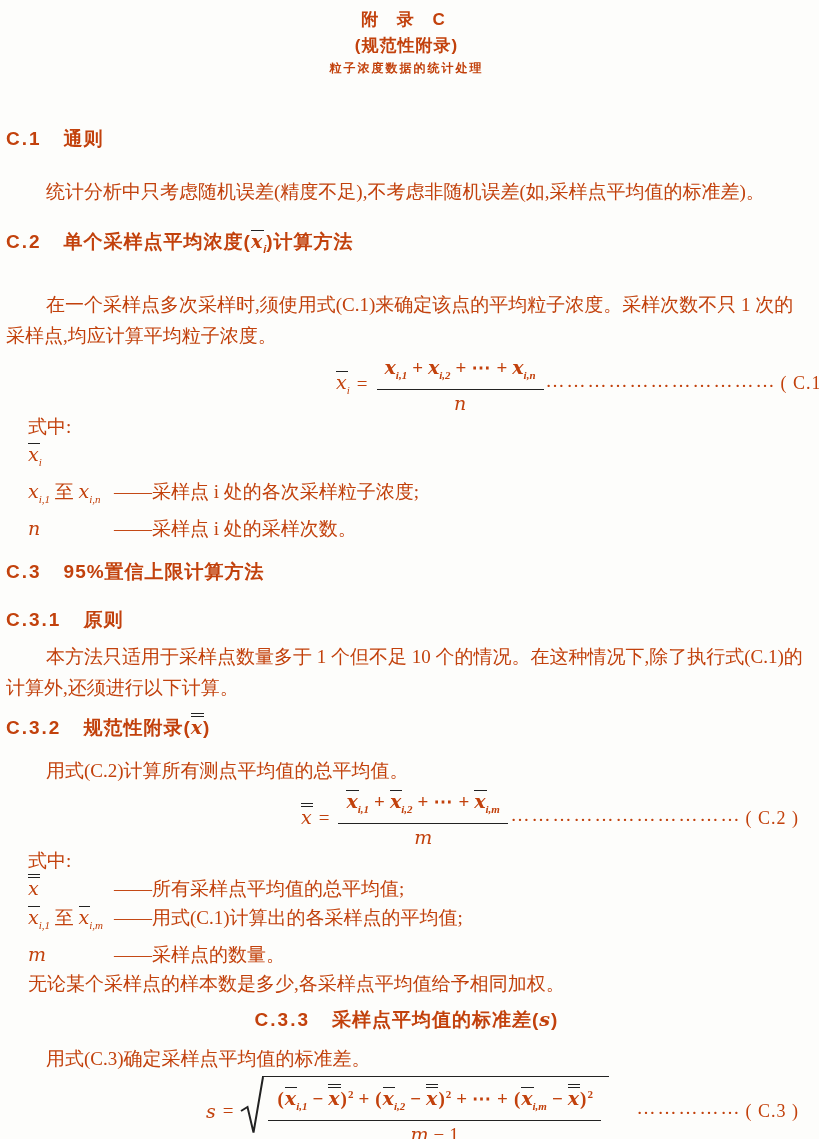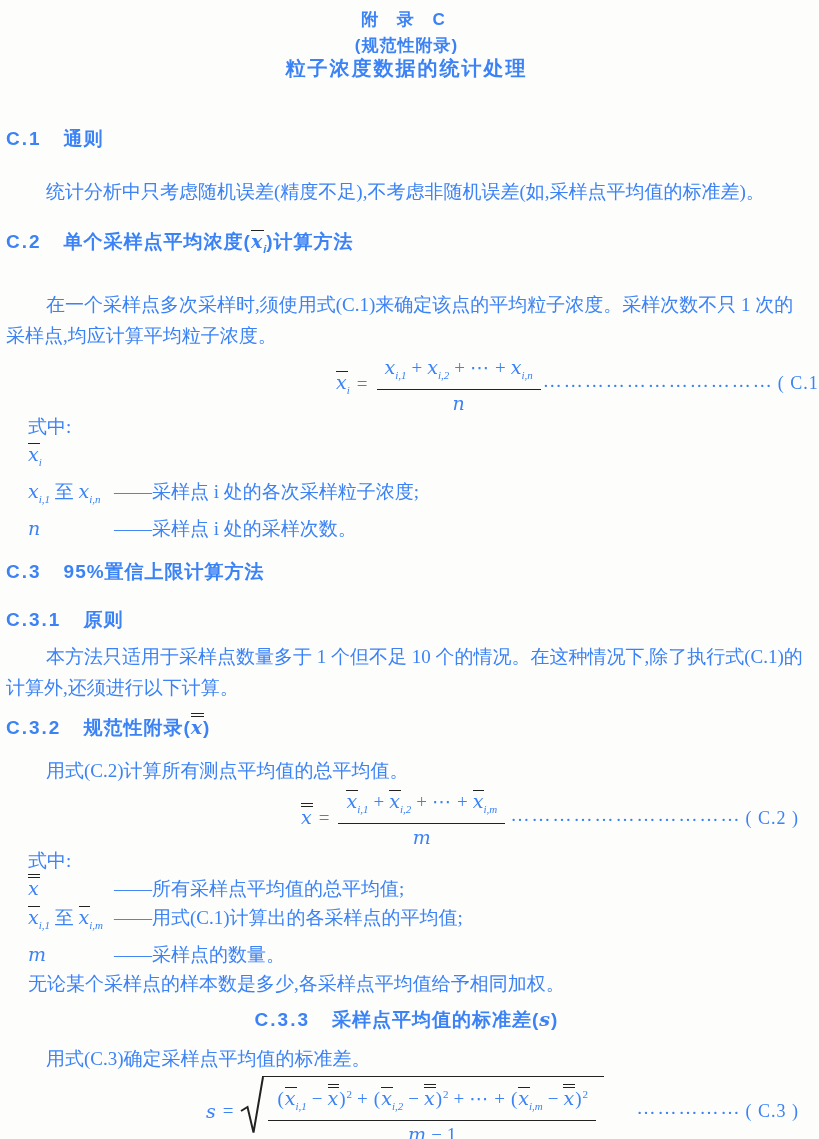--- a/index.html
+++ b/index.html
@@ -1,31 +1,31 @@
 <!DOCTYPE html>
 <html><head>
 <meta charset="utf-8">
 <style>
   html,body{margin:0;padding:0;background:#ffffff;}
   .page{
     position:relative;
     width:819px;height:1139px;
     box-sizing:border-box;
     background:#fdfdfb;
-    color:#3b82f6;
+    color:#c2410c;
     font-family:"Liberation Serif","DejaVu Serif",serif;
     font-size:19px;
     padding:8px 12px 0 6px;
     overflow:hidden;
   }
   .center{text-align:center;}
   .h{font-family:"Liberation Sans","DejaVu Sans",sans-serif;font-weight:bold;}
   .t1{font-size:17px;line-height:24px;letter-spacing:7px;margin-bottom:4px;}
   .t2{font-size:17px;line-height:20px;margin-bottom:0;letter-spacing:1px;}
-  .t3{font-size:20px;line-height:24px;letter-spacing:2px;}
+  .t3{font-size:12px;line-height:24px;letter-spacing:2px;}
 
   .shead{display:flex;align-items:baseline;font-size:19px;line-height:26px;}
   .snum{letter-spacing:2px;margin-right:22px;flex:none;}
   .stitle{letter-spacing:1px;}
 
   .para{margin:0;line-height:31px;text-indent:40px;}
 
   .mh-c1{margin-top:46px;}
   .mp-1{margin-top:24px;}
   .mh-c2{margin-top:22px;}
@@ -57,21 +57,21 @@
   .eq{display:inline-flex;align-items:center;}
   .off1{margin-left:330px;}
   .off2{margin-left:295px;}
   .off3{margin-left:200px;}
   .grp{display:inline-block;white-space:nowrap;}
   .sign{margin:0 7px;font-style:normal;}
   .op{padding:0 5px;font-style:normal;}
   .pr{font-style:normal;padding:0 1px;}
   .cd{font-style:normal;letter-spacing:1px;}
   .frac{display:inline-flex;flex-direction:column;align-items:center;margin:0 2px;}
-  .frac .num{display:block;text-align:left;white-space:nowrap;border-bottom:1.4px solid #222;padding:3px 8px 3px;line-height:22px;}
+  .frac .num{display:block;text-align:left;white-space:nowrap;border-bottom:1.4px solid #222;padding:3px 8px 3px;line-height:22px;font-weight:bold;}
   .frac .den{display:block;text-align:center;padding-top:2px;line-height:22px;}
   .sqrt{display:inline-flex;align-items:stretch;}
   .radsvg{flex:none;margin-right:-2px;}
   .radicand{border-top:1.5px solid #222;padding:2px 6px 0 4px;}
   .radicand .num{border-bottom:1.4px solid #222;padding-top:4px;}
   .tail{margin-left:auto;display:flex;align-items:center;padding-right:8px;white-space:nowrap;}
   .dots{letter-spacing:2px;transform:translateY(-3px);}
   .eqlabel{white-space:pre;margin-left:4px;font-size:18px;letter-spacing:1px;}
 </style>
 </head>

